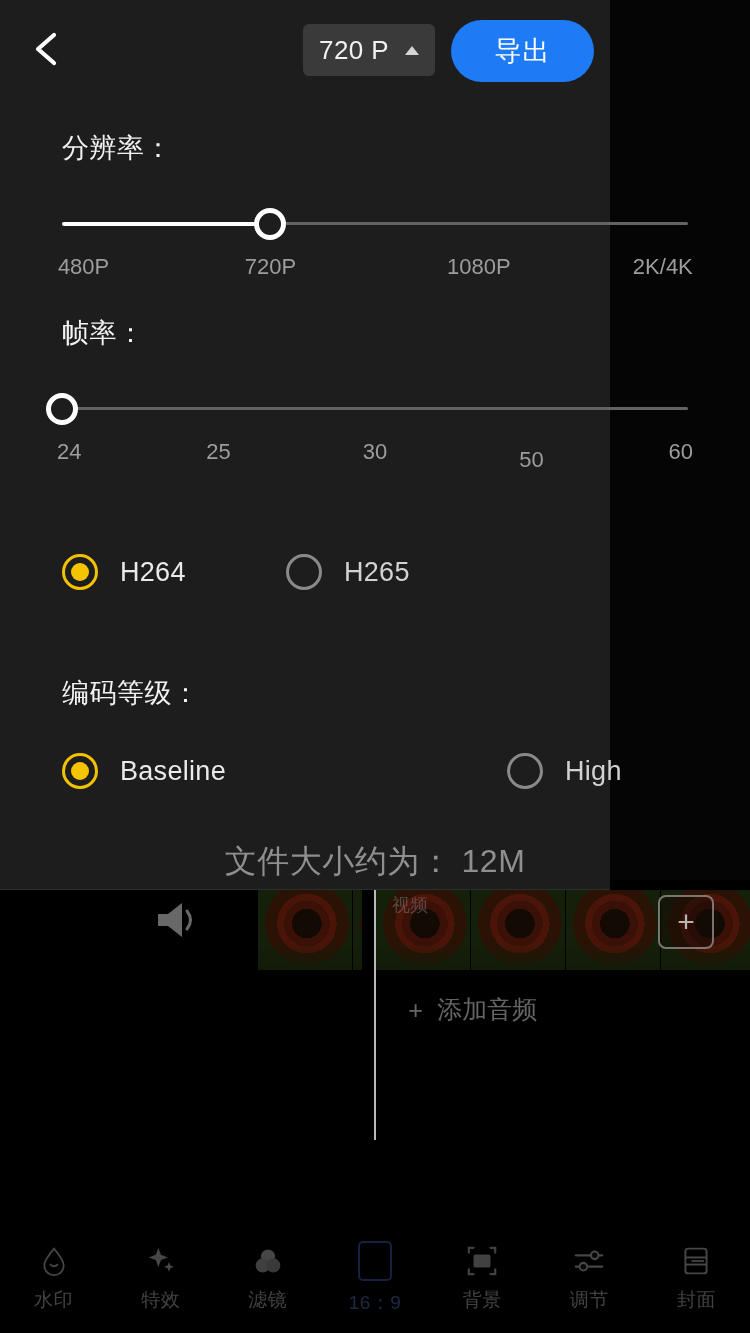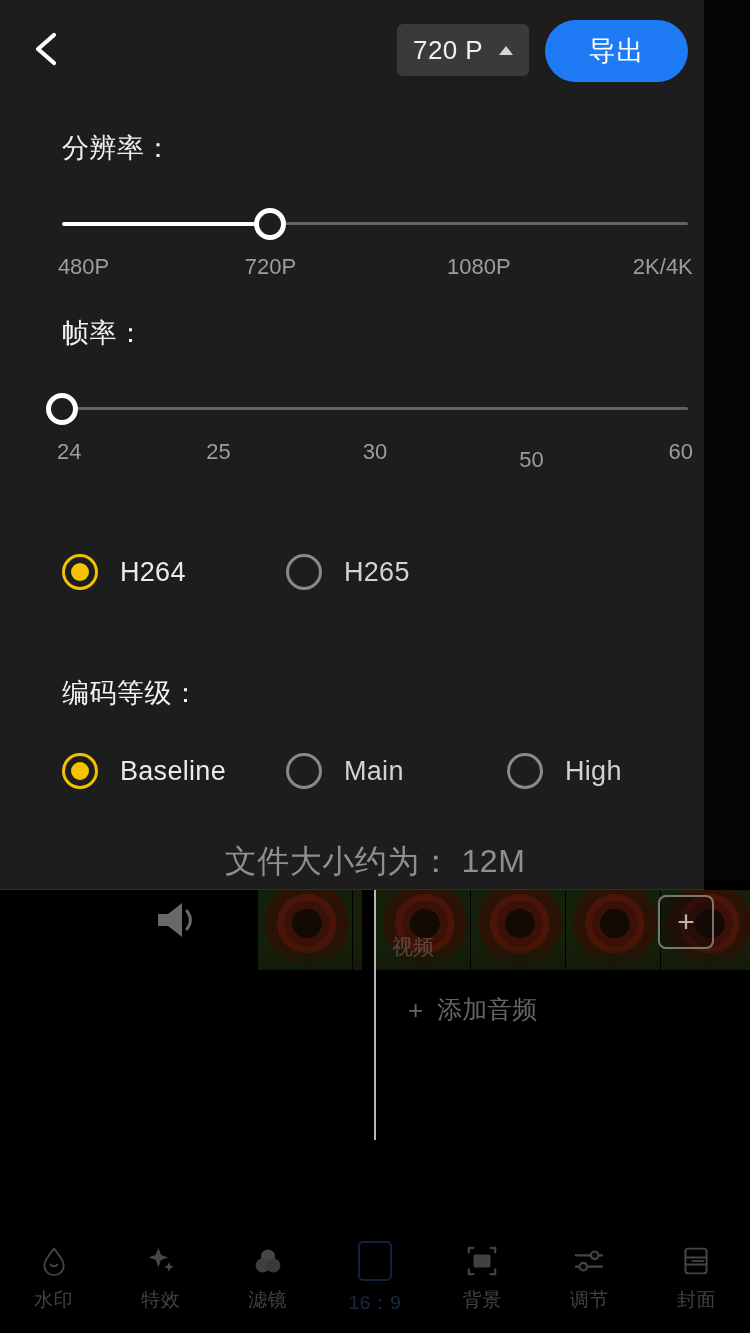--- a/index.html
+++ b/index.html
@@ -89,24 +89,23 @@
     left: 272px;
     top: 861px;
     font-size: 19px;
     color: #e5e5e5;
     opacity: 0.55;
   }
   .clip-label2 {
     position: absolute;
     left: 392px;
     top: 893px;
-    font-size: 21px;
+    font-size: 18px;
     color: #8a8a8a;
     opacity: 0.45;
-    margin-top: 40px;
   }
   .add-clip-btn {
     position: absolute;
     left: 658px;
     top: 895px;
     width: 52px; height: 50px;
     border: 2px solid rgba(200,200,200,0.55);
     border-radius: 8px;
     display: flex;
     align-items: center;
@@ -174,21 +173,21 @@
     border-radius: 5px;
     width: 30px;
     height: 36px;
   }
   .tool.ratio .tlabel { color: #5f86dd; }
 
   
   .panel {
     position: absolute;
     left: 0; top: 0;
-    width: 704px;
+    width: 610px;
     height: 890px;
     background: #1d1d1d;
     border-bottom: 1px solid #2e2e2e;
     box-sizing: border-box;
   }
   .panel-header {
     position: relative;
     height: 100px;
   }
   .back-btn {
@@ -533,24 +532,20 @@
 
     <div class="section" style="top:675px;">
       <div class="section-title">编码等级：</div>
       <div class="radio-row" style="margin-top:32px;">
         <div class="radio-item" style="left:0px;">
           <span class="radio on">
               <span class="dot"></span>
             </span>
           <span class="radio-label">Baseline</span>
         </div>
-        <div class="radio-item off" style="left:224px;">
-          <span class="radio"></span>
-          <span class="radio-label">Main</span>
-        </div>
         <div class="radio-item off" style="left:445px;">
           <span class="radio"></span>
           <span class="radio-label">High</span>
         </div>
       </div>
     </div>
 
     <div class="filesize">文件大小约为： 12M</div>
   </div>
 

